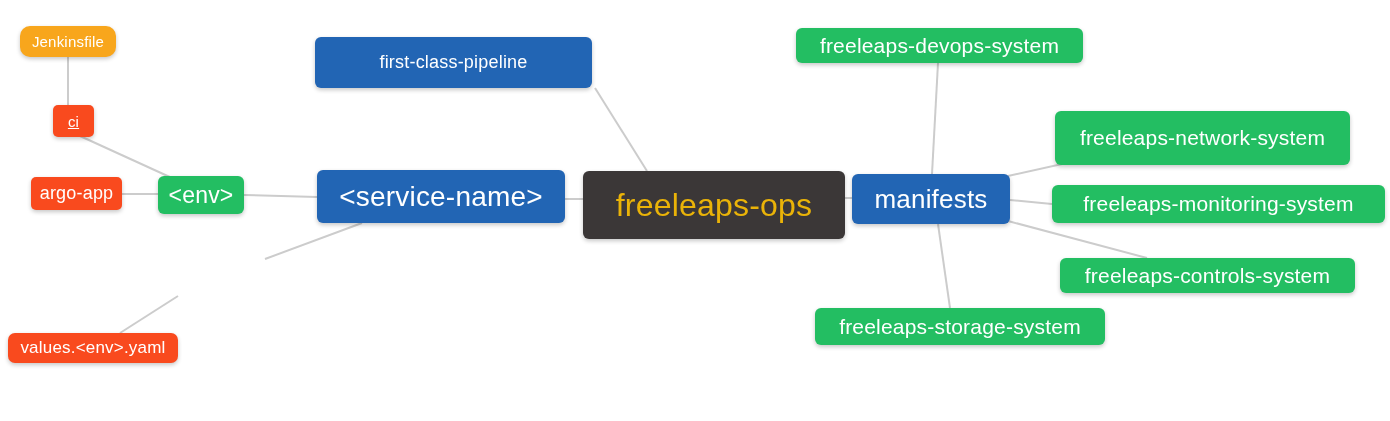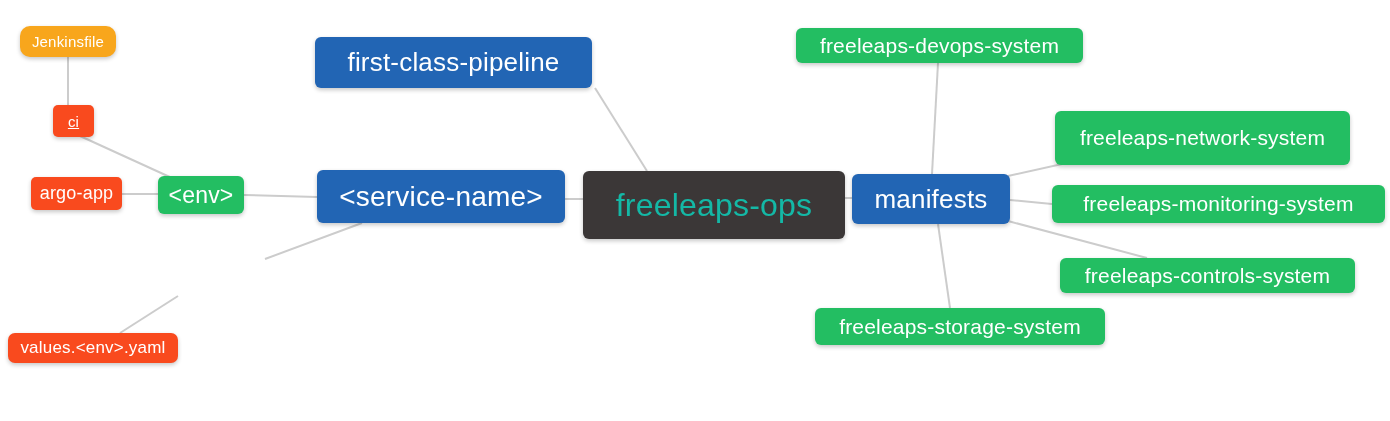--- a/index.html
+++ b/index.html
@@ -50,22 +50,22 @@
     <line class="edge" x1="595" y1="88" x2="647" y2="171" stroke-width="2" stroke="#CCCCCC"></line>
     <line class="edge" x1="565" y1="199" x2="583" y2="199" stroke-width="2" stroke="#CCCCCC"></line>
     <line class="edge" x1="845" y1="198" x2="852" y2="198" stroke-width="2" stroke="#CCCCCC"></line>
     <line class="edge" x1="932" y1="174" x2="938" y2="63" stroke-width="2" stroke="#CCCCCC"></line>
     <line class="edge" x1="1008" y1="176" x2="1125" y2="150" stroke-width="2" stroke="#CCCCCC"></line>
     <line class="edge" x1="1010" y1="200" x2="1052" y2="204" stroke-width="2" stroke="#CCCCCC"></line>
     <line class="edge" x1="1008" y1="221" x2="1147" y2="258" stroke-width="2" stroke="#CCCCCC"></line>
     <line class="edge" x1="938" y1="224" x2="950" y2="308" stroke-width="2" stroke="#CCCCCC"></line>
   </svg>
 
-  <div class="node" style="left: 583px; top: 171px; width: 262px; height: 68px; font-size: 32px; background: rgb(59, 55, 55); color: #14b8a6;">freeleaps-ops</div>
-  <div class="node" style="left: 315px; top: 37px; width: 277px; height: 51px; font-size: 26px; background: rgb(34, 101, 180); color: rgb(255, 255, 255);">first-class-pipeline</div>
+  <div class="node" style="left: 583px; top: 171px; width: 262px; height: 68px; font-size: 32px; background: rgb(59, 55, 55); color: #eab308;">freeleaps-ops</div>
+  <div class="node" style="left: 315px; top: 37px; width: 277px; height: 51px; font-size: 18px; background: rgb(34, 101, 180); color: rgb(255, 255, 255);">first-class-pipeline</div>
   <div class="node" style="left: 317px; top: 170px; width: 248px; height: 53px; font-size: 28px; background: rgb(34, 101, 180); color: rgb(255, 255, 255);">&lt;service-name&gt;</div>
   <div class="node" style="left: 158px; top: 176px; width: 86px; height: 38px; font-size: 23px; background: rgb(35, 190, 98); color: rgb(255, 255, 255);">&lt;env&gt;</div>
   <div class="node" style="left: 53px; top: 105px; width: 41px; height: 32px; font-size: 15px; border-radius: 5px; background: rgb(249, 74, 30); color: rgb(255, 255, 255); text-decoration: underline;">ci</div>
   <div class="node" style="left: 20px; top: 26px; width: 96px; height: 31px; font-size: 15px; border-radius: 10px; background: rgb(248, 166, 28); color: rgb(255, 255, 255);">Jenkinsfile</div>
   <div class="node" style="left: 31px; top: 177px; width: 91px; height: 33px; font-size: 18px; border-radius: 5px; background: rgb(249, 74, 30); color: rgb(255, 255, 255);">argo-app</div>
   <div class="node" style="left: 8px; top: 333px; width: 170px; height: 30px; font-size: 17px; border-radius: 7px; background: rgb(249, 74, 30); color: rgb(255, 255, 255);">values.&lt;env&gt;.yaml</div>
   <div class="node" style="left: 852px; top: 174px; width: 158px; height: 50px; font-size: 26px; background: rgb(34, 101, 180); color: rgb(255, 255, 255);">manifests</div>
   <div class="node" style="left: 796px; top: 28px; width: 287px; height: 35px; font-size: 21px; background: rgb(35, 190, 98); color: rgb(255, 255, 255);">freeleaps-devops-system</div>
   <div class="node" style="left: 1055px; top: 111px; width: 295px; height: 54px; font-size: 21px; background: rgb(35, 190, 98); color: rgb(255, 255, 255);">freeleaps-network-system</div>
   <div class="node" style="left: 1052px; top: 185px; width: 333px; height: 38px; font-size: 21px; background: rgb(35, 190, 98); color: rgb(255, 255, 255);">freeleaps-monitoring-system</div>

